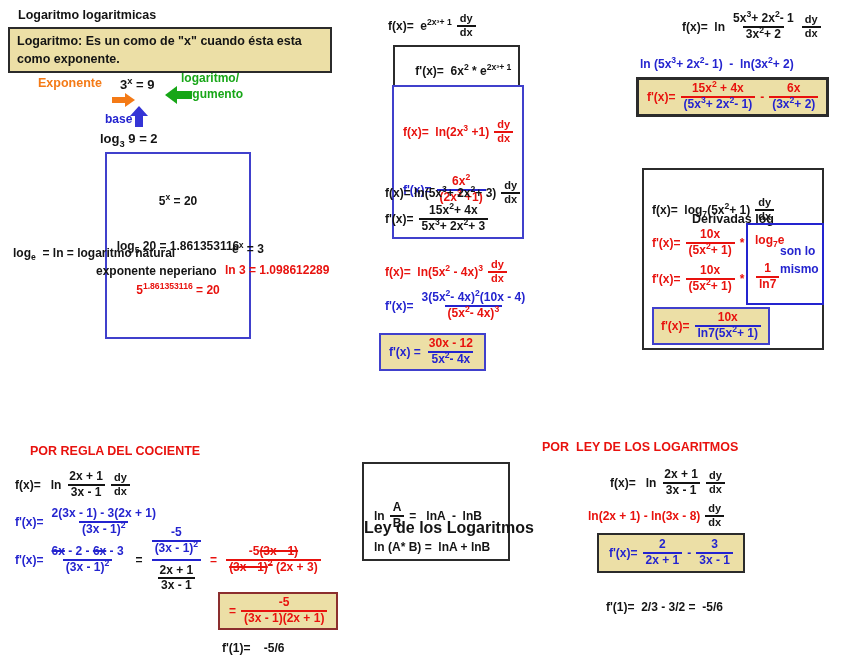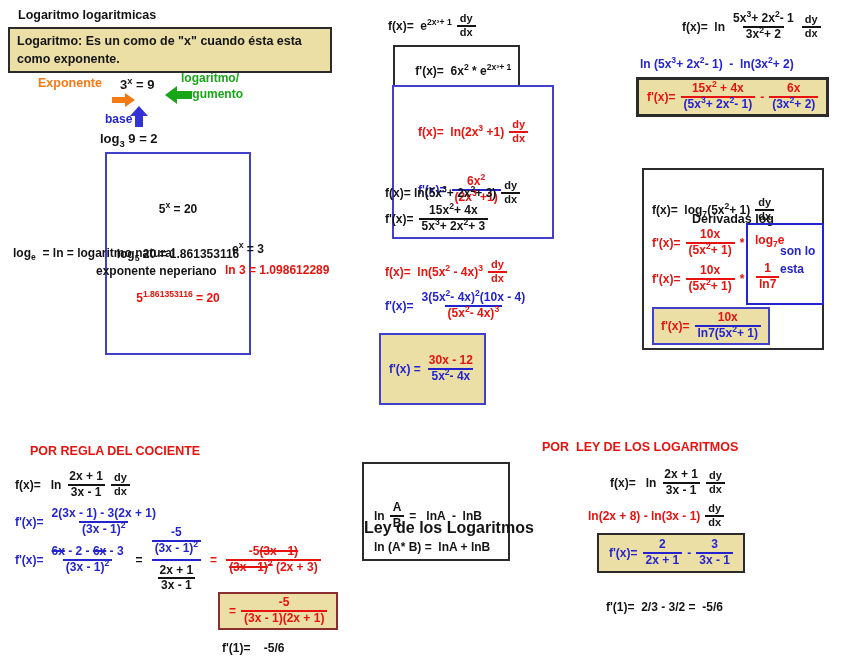--- a/index.html
+++ b/index.html
@@ -61,40 +61,40 @@
   </div>
   <div class="abs green" style="left:181px;top:71px">logaritmo/</div>
   <div class="abs green" style="left:181px;top:87px">argumento</div>
   <div class="abs" style="left:117px;top:91px">
     <span class="uparrow"><span class="uphead"></span><span class="upshaft"></span></span>
   </div>
   <div class="abs blue" style="left:105px;top:112px;font-size:12px">base</div>
 
   <div class="abs fs13" style="left:100px;top:131px">log<sub>3</sub> 9 = 2</div>
 
-  <div class="abs box bluebox center" style="left:105px;top:152px;width:138px;padding:20px 2px">
+  <div class="abs box bluebox center" style="left:105px;top:152px;width:138px;padding:12px 2px">
     <div>5<sup>x</sup> = 20</div>
     <div style="margin-top:3px">log<sub>5</sub> 20 = 1.861353116</div>
     <div class="red" style="margin-top:2px">5<sup>1.861353116</sup> = 20</div>
   </div>
 
   <div class="abs" style="left:13px;top:246px">log<sub>e</sub>  = ln = logaritmo natural</div>
   <div class="abs" style="left:96px;top:264px">exponente neperiano</div>
   <div class="abs" style="left:232px;top:242px">e<sup>x</sup> = 3</div>
   <div class="abs red" style="left:225px;top:263px">ln 3 = 1.098612289</div>
 
   <div class="abs row" style="left:388px;top:13px">
     <span>f(x)=  e<sup>2x³+ 1</sup></span>
     <span class="frac dydx bar-black"><span class="num">dy</span><span class="den">dx</span></span>
   </div>
   <div class="abs box" style="left:393px;top:45px">
     <span>f'(x)=  6x<sup>2</sup> * e<sup>2x³+ 1</sup></span>
   </div>
 
-  <div class="abs box bluebox" style="left:392px;top:85px;padding:4px 24px">
+  <div class="abs box bluebox" style="left:392px;top:85px;padding:4px 9px">
     <div class="row red">
       <span>f(x)=  ln(2x<sup>3</sup> +1)</span>
       <span class="frac dydx" style="color:#e8120e"><span class="num">dy</span><span class="den">dx</span></span>
     </div>
     <div class="row" style="margin-top:3px">
       <span class="blue">f'(x)=</span>
       <span class="frac bar-blue"><span class="num red">6x<sup>2</sup></span><span class="den red">(2x<sup>3</sup> +1)</span></span>
     </div>
   </div>
 
@@ -108,21 +108,21 @@
   </div>
 
   <div class="abs row red" style="left:385px;top:259px">
     <span>f(x)=  ln(5x<sup>2</sup> - 4x)<sup>3</sup></span>
     <span class="frac dydx" style="color:#e8120e"><span class="num">dy</span><span class="den">dx</span></span>
   </div>
   <div class="abs row" style="left:385px;top:291px">
     <span class="blue">f'(x)=</span>
     <span class="frac bar-blue"><span class="num blue">3(5x<sup>2</sup>- 4x)<sup>2</sup>(10x - 4)</span><span class="den red">(5x<sup>2</sup>- 4x)<sup>3</sup></span></span>
   </div>
-  <div class="abs row box tan bluebox" style="left:379px;top:333px;padding:19px 8px">
+  <div class="abs row box tan bluebox" style="left:379px;top:333px;padding:2px 8px">
     <span class="blue">f'(x) =</span>
     <span class="frac bar-blue"><span class="num red">30x - 12</span><span class="den blue">5x<sup>2</sup>- 4x</span></span>
   </div>
 
   <div class="abs row" style="left:682px;top:12px">
     <span>f(x)=  ln</span>
     <span class="frac bar-black"><span class="num">5x<sup>3</sup>+ 2x<sup>2</sup>- 1</span><span class="den">3x<sup>2</sup>+ 2</span></span>
     <span class="frac dydx bar-black"><span class="num">dy</span><span class="den">dx</span></span>
   </div>
   <div class="abs blue" style="left:640px;top:57px">ln (5x<sup>3</sup>+ 2x<sup>2</sup>- 1)  -  ln(3x<sup>2</sup>+ 2)</div>
@@ -146,21 +146,21 @@
       <span class="red">*</span>
     </div>
     <span class="red" style="position:absolute;left:111px;top:63px">log<sub>7</sub>e</span>
     <div class="row" style="position:absolute;left:8px;top:94px">
       <span class="red">f'(x)=</span>
       <span class="frac bar-red red"><span class="num">10x</span><span class="den">(5x<sup>2</sup>+ 1)</span></span>
       <span class="red">*</span>
     </div>
     <span class="frac bar-red red" style="position:absolute;left:112px;top:92px"><span class="num">1</span><span class="den">ln7</span></span>
     <span class="blue" style="position:absolute;left:136px;top:74px">son lo</span>
-    <span class="blue" style="position:absolute;left:136px;top:92px">esta</span>
+    <span class="blue" style="position:absolute;left:136px;top:92px">mismo</span>
     <div class="row box tan bluebox" style="position:absolute;left:8px;top:137px;padding:2px 7px">
       <span class="red">f'(x)=</span>
       <span class="frac bar-blue"><span class="num red">10x</span><span class="den blue">ln7(5x<sup>2</sup>+ 1)</span></span>
     </div>
   </div>
 
   <div class="abs red" style="left:30px;top:444px;font-size:12.5px">POR REGLA DEL COCIENTE</div>
   <div class="abs row" style="left:15px;top:470px">
     <span>f(x)=   ln</span>
     <span class="frac bar-black"><span class="num">2x + 1</span><span class="den">3x - 1</span></span>
@@ -204,21 +204,21 @@
     <div style="position:absolute;left:10px;top:76px">ln (A* B) =  lnA + lnB</div>
   </div>
 
   <div class="abs red" style="left:542px;top:440px;font-size:12.5px">POR  LEY DE LOS LOGARITMOS</div>
   <div class="abs row" style="left:610px;top:468px">
     <span>f(x)=   ln</span>
     <span class="frac bar-black"><span class="num">2x + 1</span><span class="den">3x - 1</span></span>
     <span class="frac dydx bar-black"><span class="num">dy</span><span class="den">dx</span></span>
   </div>
   <div class="abs row" style="left:588px;top:503px">
-    <span class="red">ln(2x + 8) - ln(3x - 1)</span>
+    <span class="red">ln(2x + 1) - ln(3x - 8)</span>
     <span class="frac dydx bar-black"><span class="num">dy</span><span class="den">dx</span></span>
   </div>
   <div class="abs row box tan" style="left:597px;top:533px;padding:3px 10px">
     <span class="blue">f'(x)=</span>
     <span class="frac bar-blue blue"><span class="num">2</span><span class="den">2x + 1</span></span>
     <span class="blue">-</span>
     <span class="frac bar-blue blue"><span class="num">3</span><span class="den">3x - 1</span></span>
   </div>
   <div class="abs" style="left:606px;top:600px">f'(1)=  2/3 - 3/2 =  -5/6</div>
 

